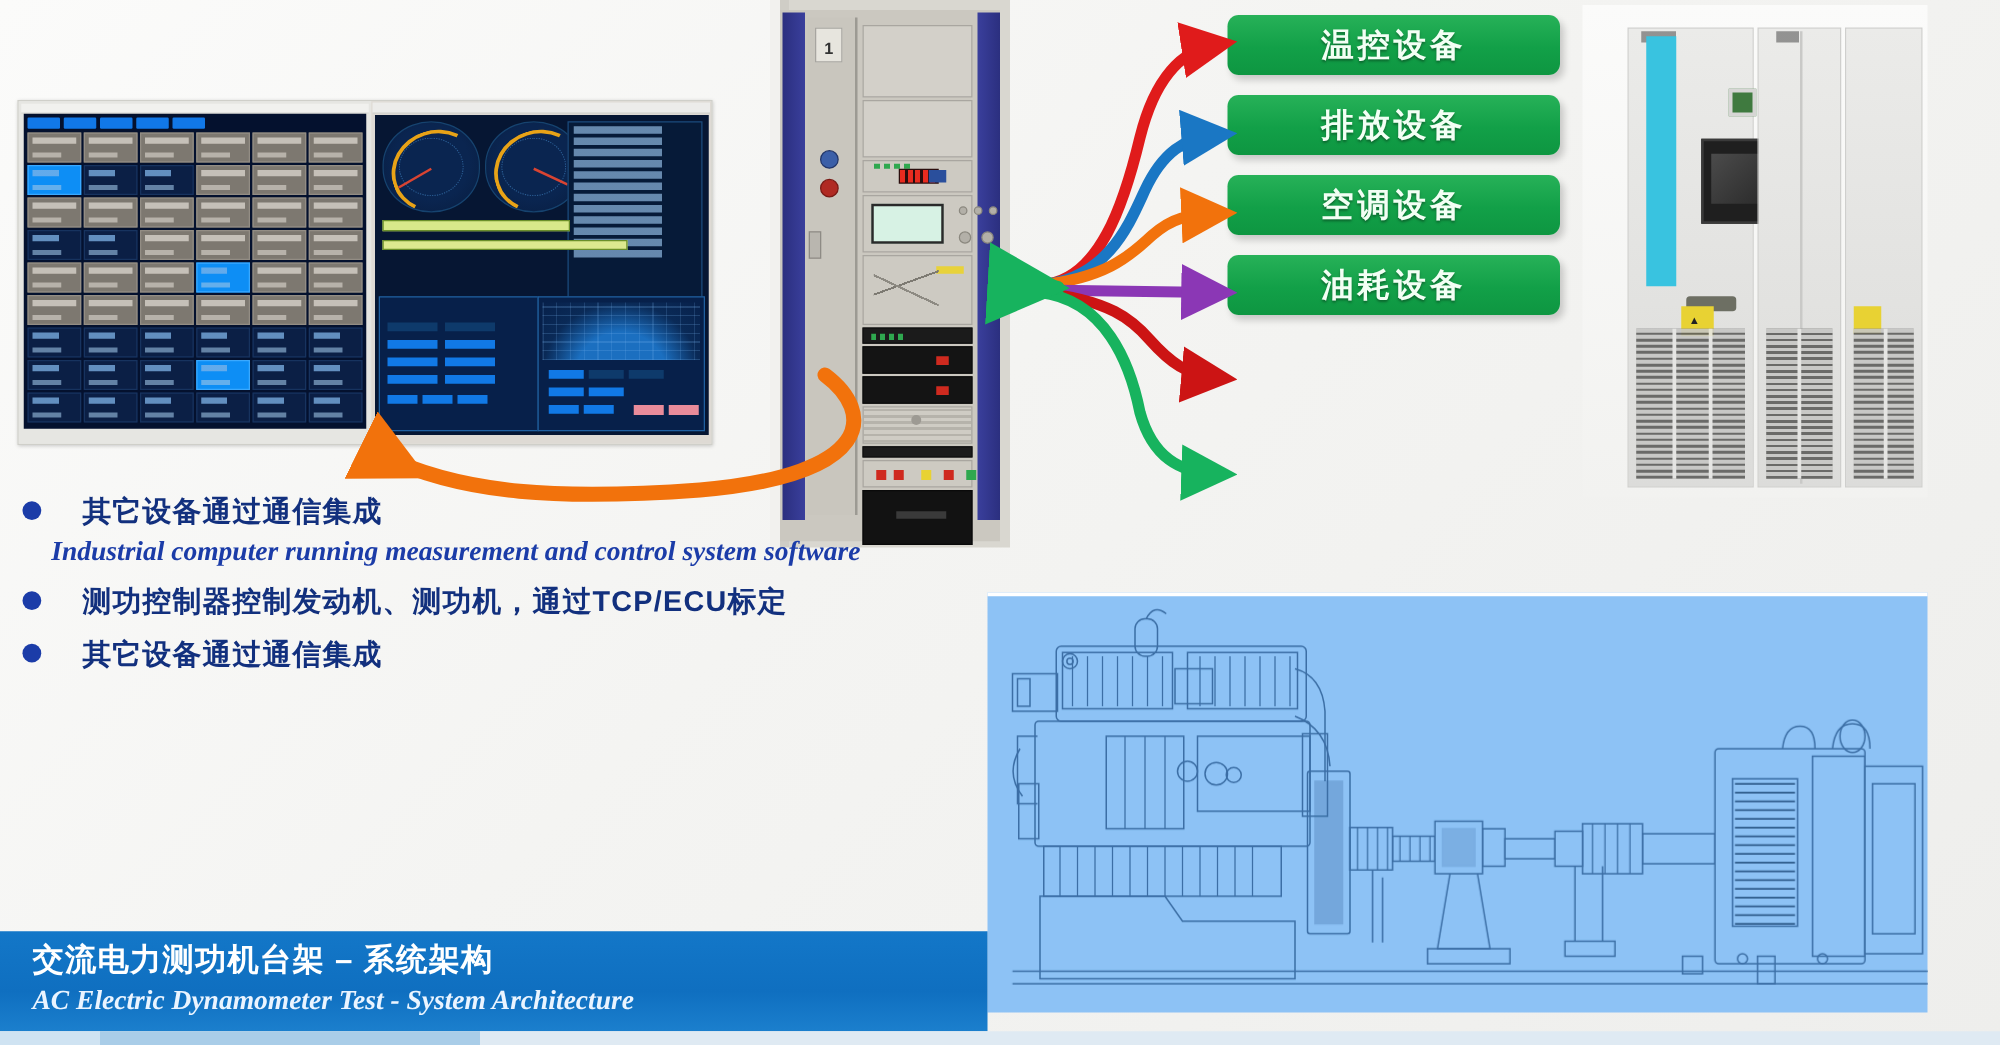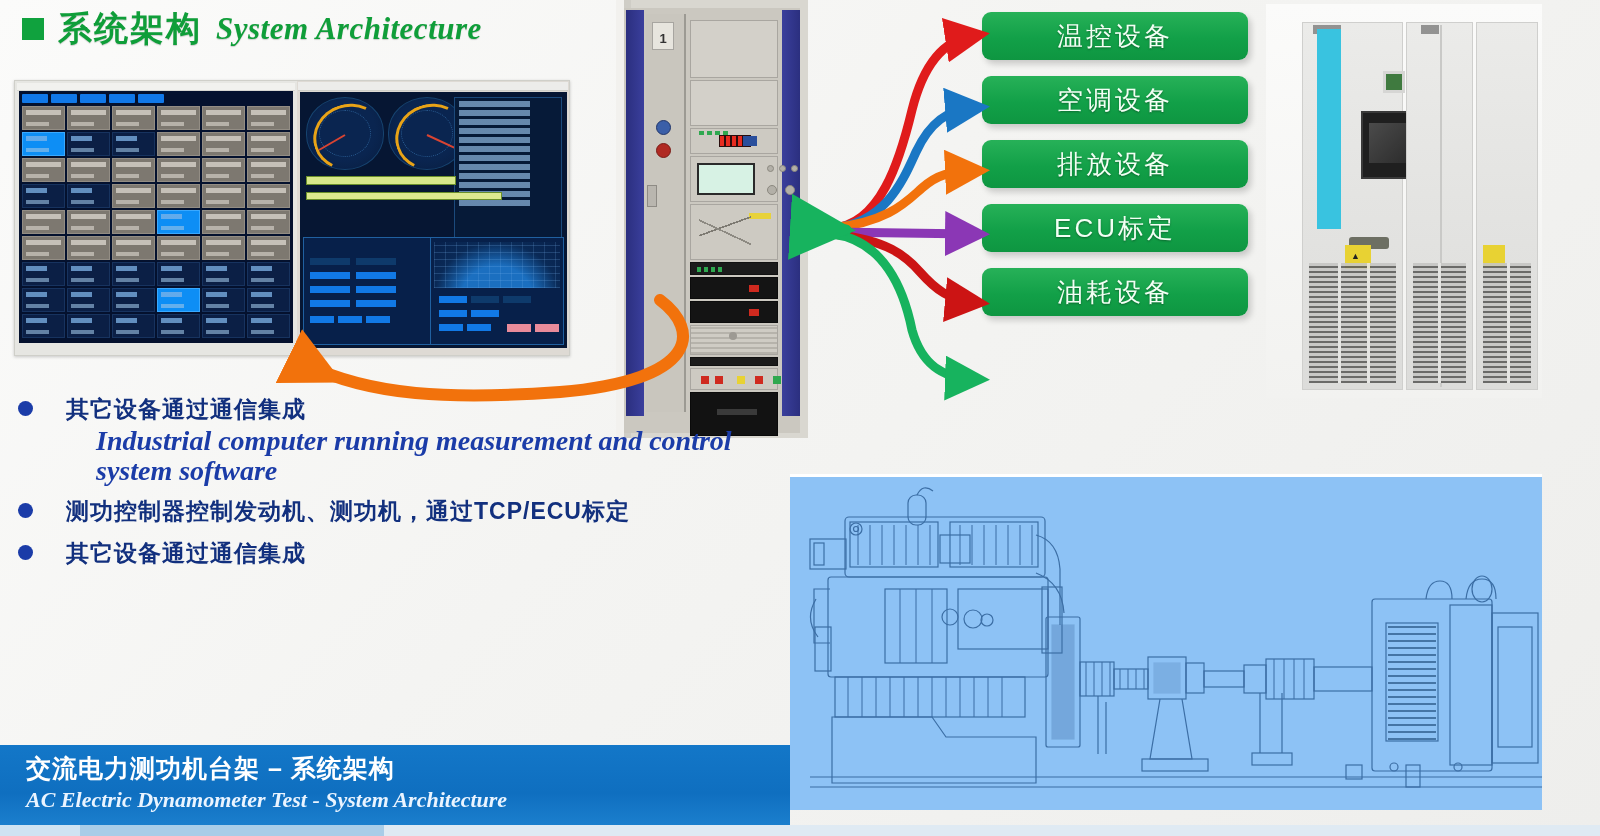--- a/index.html
+++ b/index.html
@@ -148,59 +148,54 @@
 
   
   .greenboxes { position:absolute; left:982px; top:12px; width:266px; }
   .gbox {
     height:48px; margin-bottom:16px; border-radius:9px;
     background:linear-gradient(180deg,#27b158 0%,#12a048 55%,#0e9641 100%);
     box-shadow:3px 4px 6px rgba(0,0,0,.18);
     display:flex; align-items:center; justify-content:center;
   }
   .gbox span {
-    color:#f2fff4; font-size:26px; font-weight:normal; letter-spacing:3px;
+    color:#f2fff4; font-size:26px; font-weight:bold; letter-spacing:3px;
     text-shadow:0 1px 2px rgba(0,0,0,.35);
   }
 
   
   .arrows { position:absolute; inset:0; pointer-events:none; }
 
   
   .bullets { position:absolute; left:8px; top:392px; width:760px; }
   .bl-item { position:relative; margin-bottom:8px; }
   .bl-dot { position:absolute; left:10px; top:9px; width:15px; height:15px; border-radius:50%; background:#1b3ca8; }
   .bl-cn { margin-left:58px; font-size:23px; font-weight:bold; color:#12307e; letter-spacing:1px; line-height:34px; }
-  .bl-en { margin-left:88px; font-family:"Liberation Serif", serif; font-style:italic; font-weight:bold;
-    font-size:28px; color:#1b3ca8; line-height:30px; }
+  .bl-en { margin-left:33px; font-family:"Liberation Serif", serif; font-style:italic; font-weight:bold;
+    font-size:22px; color:#1b3ca8; line-height:30px; }
 
   
   .footer { position:absolute; left:0; top:745px; width:790px; height:80px;
     background:linear-gradient(180deg,#1377c8 0%,#0f6fc0 60%,#1b7fcd 100%); padding:6px 0 0 26px; }
   .footer .f-cn { color:#ffffff; font-size:25px; font-weight:bold; letter-spacing:1px; line-height:34px; }
   .footer .f-en { color:#eaf4ff; font-family:"Liberation Serif", serif; font-style:italic; font-weight:bold;
     font-size:22px; line-height:30px; }
   .footer-strip { position:absolute; left:0; top:825px; width:1600px; height:11px;
     background:linear-gradient(90deg,#cfe3f2 0 5%,#a9cde8 5% 24%,#dfeaf3 24% 100%); }
 
   
   .engine { position:absolute; left:790px; top:474px; width:752px; height:336px; background:#8dc2f5;
     border-top:3px solid #ffffff; }
   .engine svg { display:block; }
 </style>
 </head>
 <body>
 
 <div class="slide">
 
-  <div class="title-row">
-    <div class="title-bullet"></div>
-    <div class="title-cn">系统架构</div>
-    <div class="title-en">System Architecture</div>
-  </div>
 
   <div class="monitor">
     <div class="mon-left">
       <div class="win-bar"></div>
       <div class="grid-area">
         <div class="tabs">
           <div class="tab"></div>
           <div class="tab"></div>
           <div class="tab"></div>
           <div class="tab"></div>
@@ -583,27 +578,24 @@
           </div>
       </div>
     </div>
   </div>
 
   <div class="greenboxes" id="greenboxes">
       <div class="gbox">
         <span>温控设备</span>
       </div>
       <div class="gbox">
+        <span>排放设备</span>
+      </div>
+      <div class="gbox">
         <span>空调设备</span>
-      </div>
-      <div class="gbox">
-        <span>排放设备</span>
-      </div>
-      <div class="gbox">
-        <span>ECU标定</span>
       </div>
       <div class="gbox">
         <span>油耗设备</span>
       </div>
     </div>
 
   <svg class="arrows" width="1600" height="836" viewBox="0 0 1600 836">
     <defs>
       <marker id="hR" markerWidth="5" markerHeight="5" refX="3" refY="2.5" orient="auto">
         <path d="M0,0 L5,2.5 L0,5 z" fill="#e01b1b"></path>

